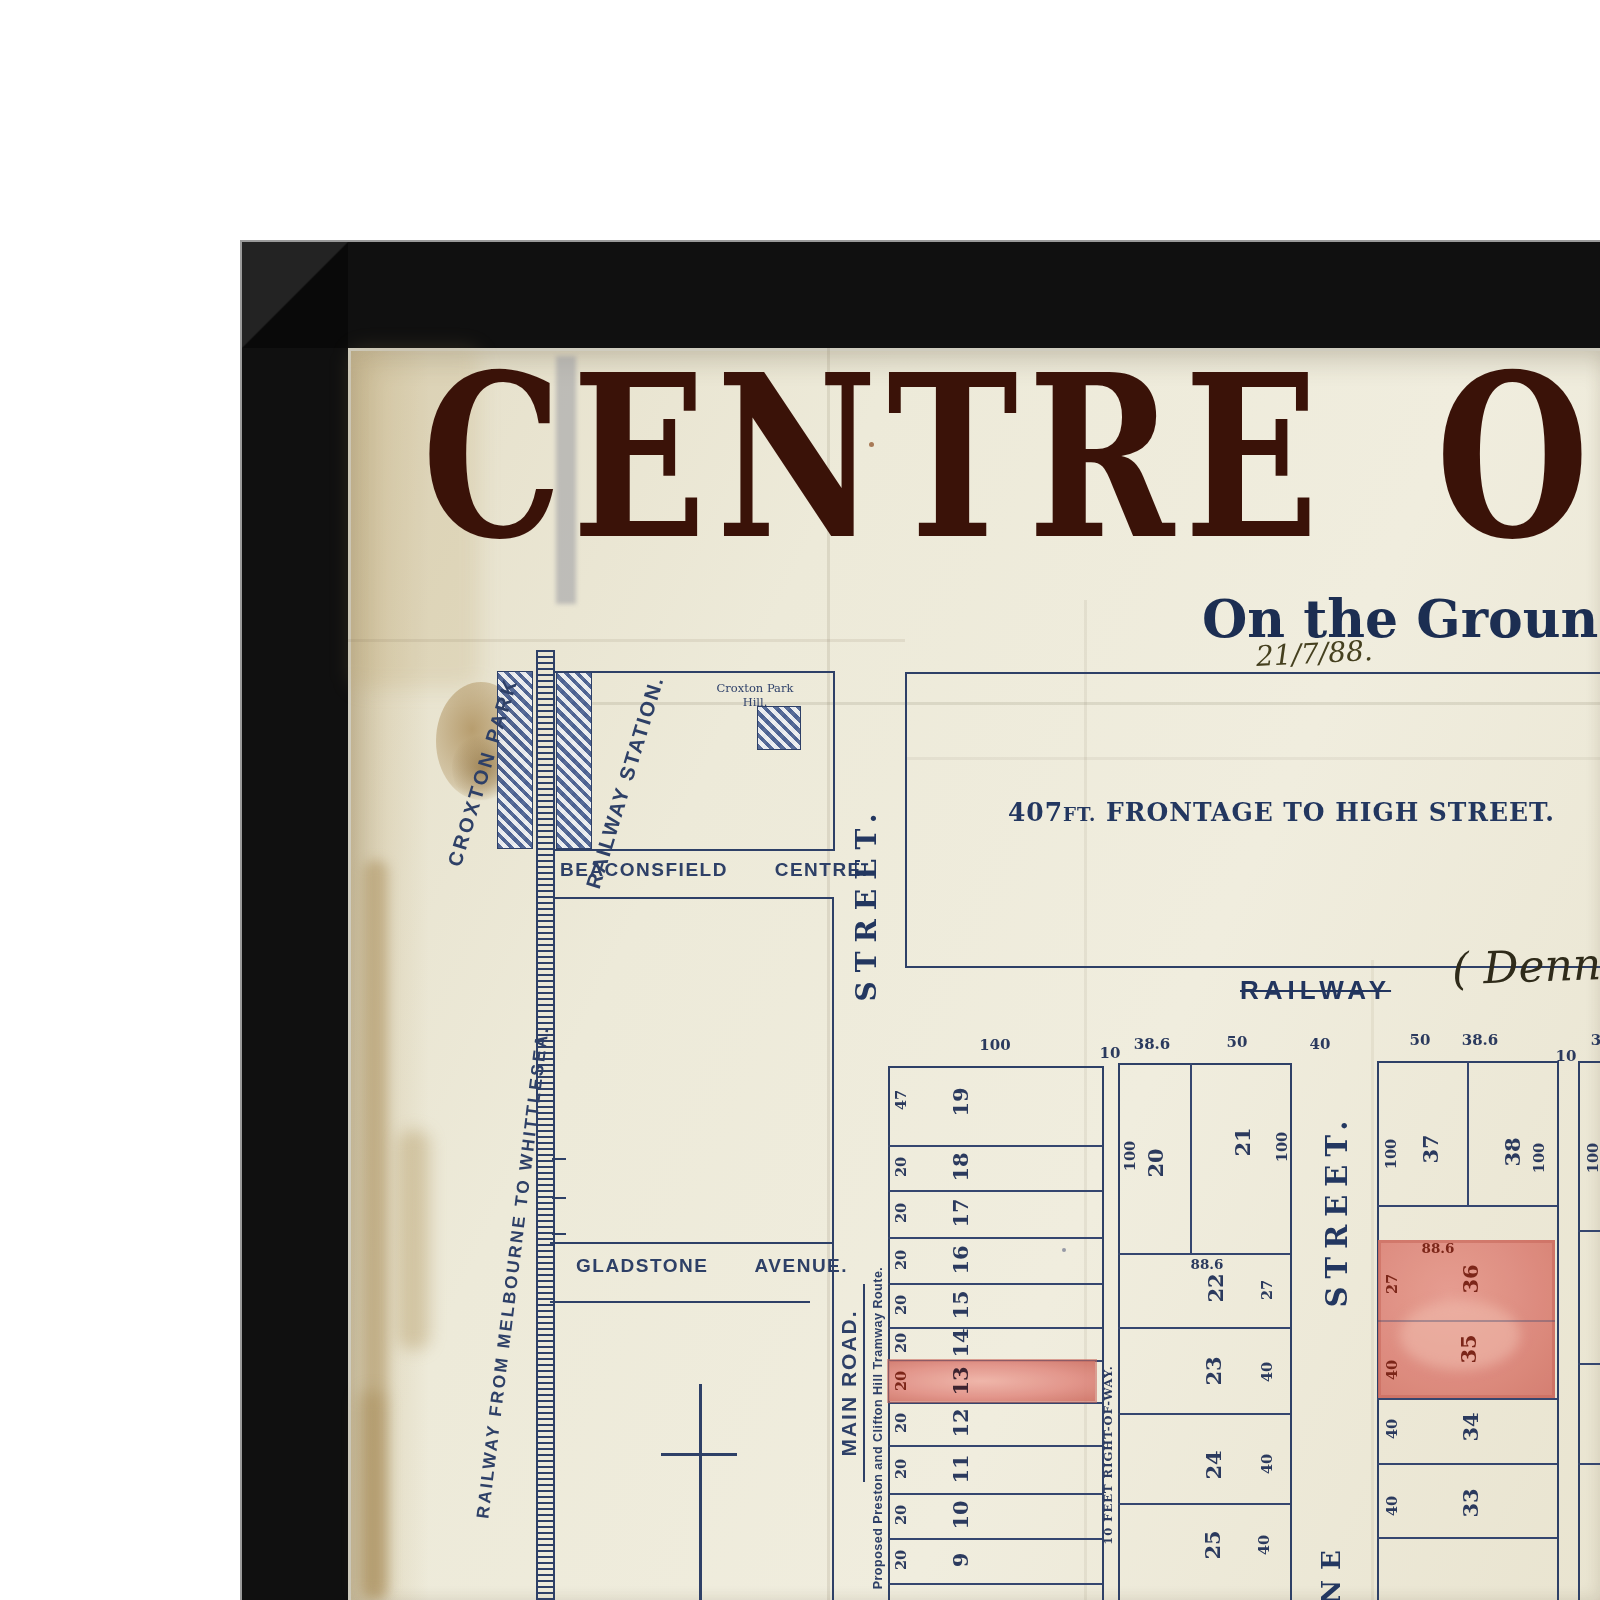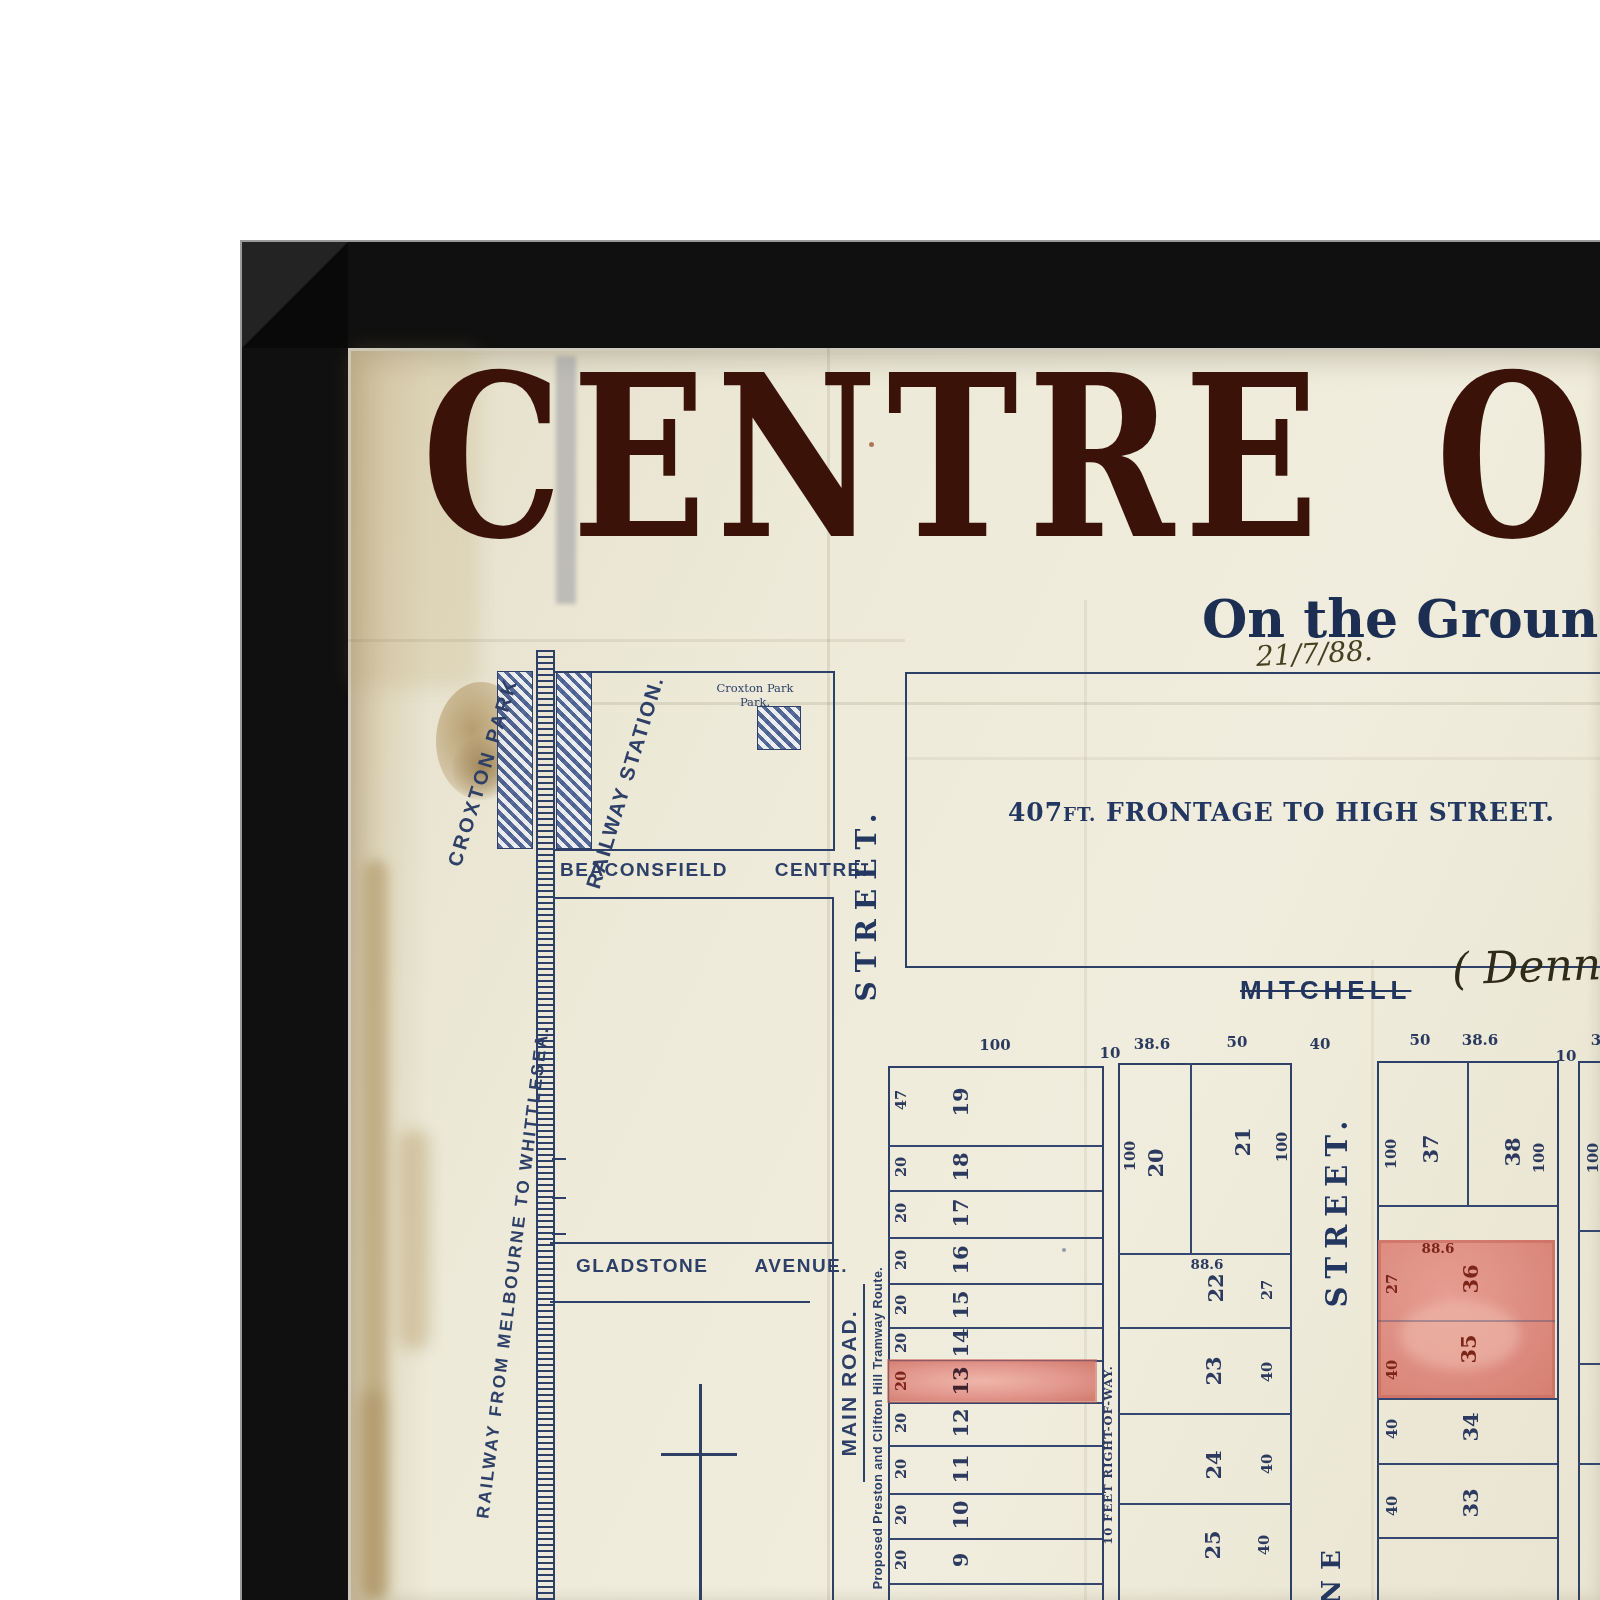--- a/index.html
+++ b/index.html
@@ -69,21 +69,21 @@
 <span class="abs bluecaps" style="left:483px;top:772px;font-size:20px;letter-spacing:3px;transform:translate(-50%,-50%) rotate(-73deg);white-space:nowrap;">CROXTON PARK</span>
 <span class="abs bluecaps" style="left:625px;top:782px;font-size:20.5px;letter-spacing:2px;transform:translate(-50%,-50%) rotate(-73deg);white-space:nowrap;">RAILWAY STATION.</span>
 <div class="abs" style="left:552px;top:1158px;width:14px;height:2px;background:#2e4067;"></div>
 <div class="abs" style="left:552px;top:1197px;width:14px;height:2px;background:#2e4067;"></div>
 <div class="abs" style="left:552px;top:1233px;width:14px;height:2px;background:#2e4067;"></div>
 <span class="abs bluecaps" style="left:513px;top:1272px;font-size:17.5px;letter-spacing:2.5px;transform:translate(-50%,-50%) rotate(-83deg);white-space:nowrap;">RAILWAY FROM MELBOURNE TO WHITTLESEA.</span>
 
 <div class="abs" style="left:553px;top:671px;width:278px;height:176px;border:2px solid #2e4067;"></div>
 <div class="abs" style="left:700px;top:681px;width:110px;text-align:center;font-family:'DejaVu Serif',serif;font-size:11.5px;color:#30426b;line-height:1.25;">
   <div>Croxton Park</div>
-  <div>Park.</div>
+  <div>Hill.</div>
 </div>
 <div class="abs hatch" style="left:757px;top:706px;width:42px;height:42px;"></div>
 <span class="abs bluecaps" style="left:560px;top:859px;font-size:19px;letter-spacing:1.5px;word-spacing:40px;white-space:nowrap;">BEACONSFIELD  CENTRE.</span>
 <div class="hl2" style="left:553px;top:897px;width:279px;"></div>
 
 <div class="hl2" style="left:550px;top:1242px;width:282px;"></div>
 <span class="abs bluecaps" style="left:576px;top:1255px;font-size:19px;letter-spacing:1.5px;word-spacing:40px;white-space:nowrap;">GLADSTONE  AVENUE.</span>
 <div class="hl2" style="left:550px;top:1301px;width:260px;"></div>
 
 <div class="abs" style="left:699px;top:1384px;width:2.5px;height:216px;background:#2e4067;"></div>
@@ -94,21 +94,21 @@
 <div class="vl2" style="left:863px;top:1284px;height:198px;"></div>
 <span class="abs bluecaps rot" style="left:878px;top:1428px;font-size:12.5px;letter-spacing:.5px;font-weight:bold;">Proposed Preston and Clifton Hill Tramway Route.</span>
 
 <div class="vl2" style="left:905px;top:672px;height:294px;"></div>
 <div class="hl2" style="left:905px;top:672px;width:695px;"></div>
 <div class="hl2" style="left:905px;top:966px;width:695px;"></div>
 <div class="abs serifblue" style="left:1008px;top:797px;font-size:26px;letter-spacing:1px;transform:scaleX(.96);transform-origin:left;white-space:nowrap;">
   <span>407</span><span style="font-size:19px;">FT.</span><span> FRONTAGE TO HIGH STREET.</span>
 </div>
 <span class="abs serifblue rot" style="left:866px;top:903px;font-size:28px;letter-spacing:9px;">STREET.</span>
-<span class="abs bluecaps" style="left:1240px;top:975px;font-size:26px;letter-spacing:5px;text-decoration:line-through;text-decoration-thickness:2px;color:#22355e;white-space:nowrap;">MITCHELL</span>
+<span class="abs bluecaps" style="left:1240px;top:975px;font-size:26px;letter-spacing:5px;text-decoration:line-through;text-decoration-thickness:2px;color:#22355e;white-space:nowrap;">RAILWAY</span>
 <span class="abs" style="left:1452px;top:940px;font-family:'DejaVu Serif',serif;font-style:italic;font-size:44px;color:#2f2b1a;transform:rotate(-2deg);white-space:nowrap;">( Dennis</span>
 
 <div class="vl2" style="left:888px;top:1066px;height:534px;"></div>
 <div class="vl2" style="left:1102px;top:1066px;height:534px;"></div>
 <div class="hl2" style="left:888px;top:1066px;width:216px;"></div>
 <div class="hl" style="left:888px;top:1145px;width:214px;"></div>
 <div class="hl" style="left:888px;top:1190px;width:214px;"></div>
 <div class="hl" style="left:888px;top:1237px;width:214px;"></div>
 <div class="hl" style="left:888px;top:1283px;width:214px;"></div>
 <div class="hl" style="left:888px;top:1327px;width:214px;"></div>

